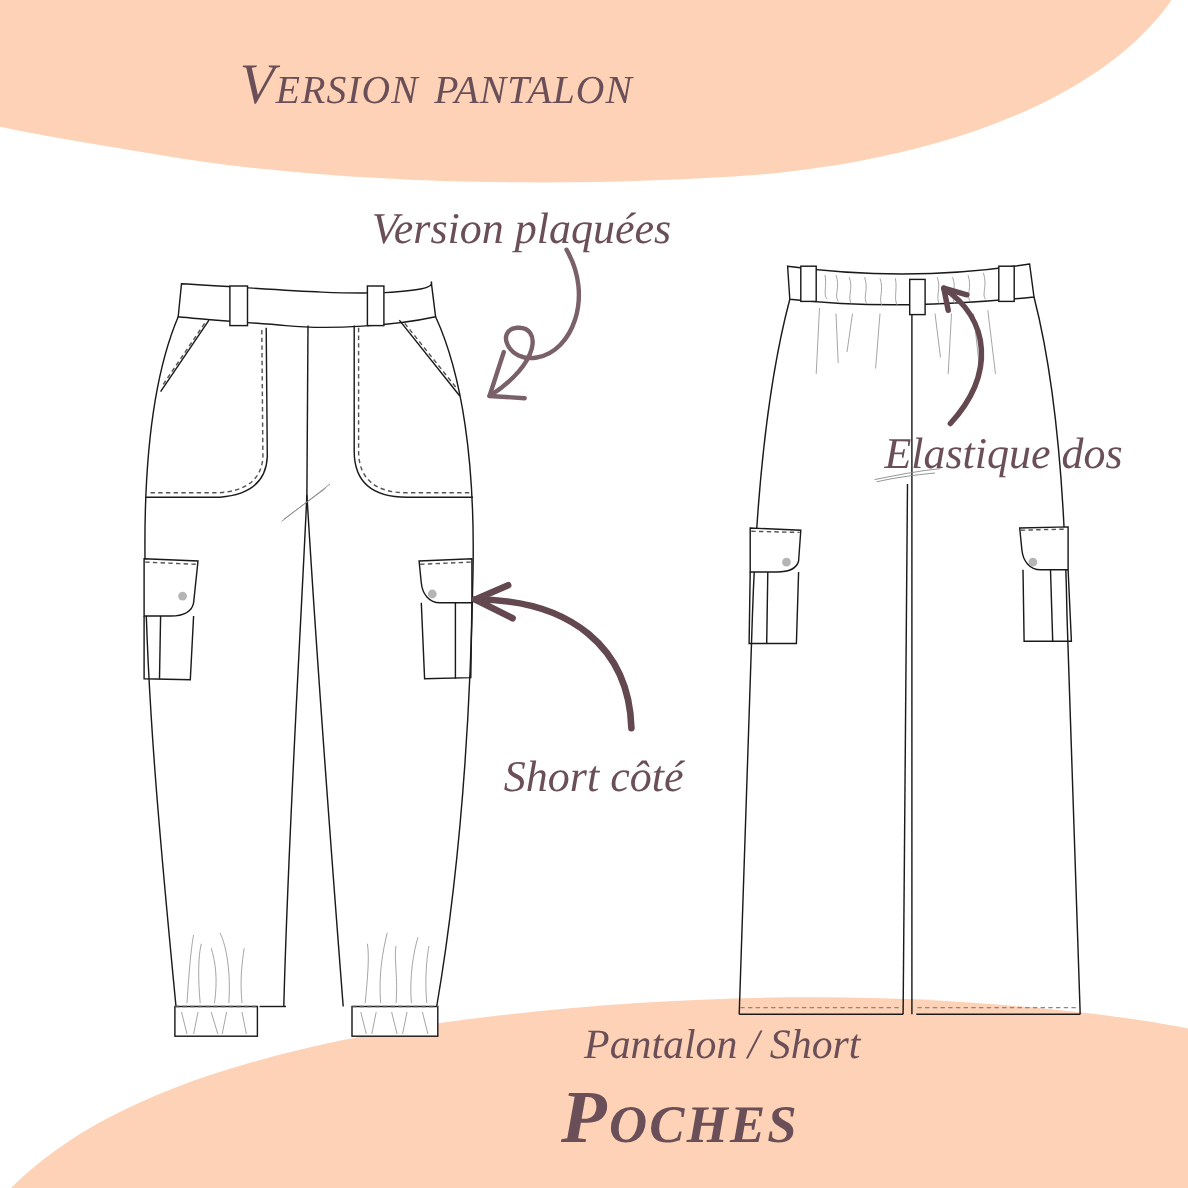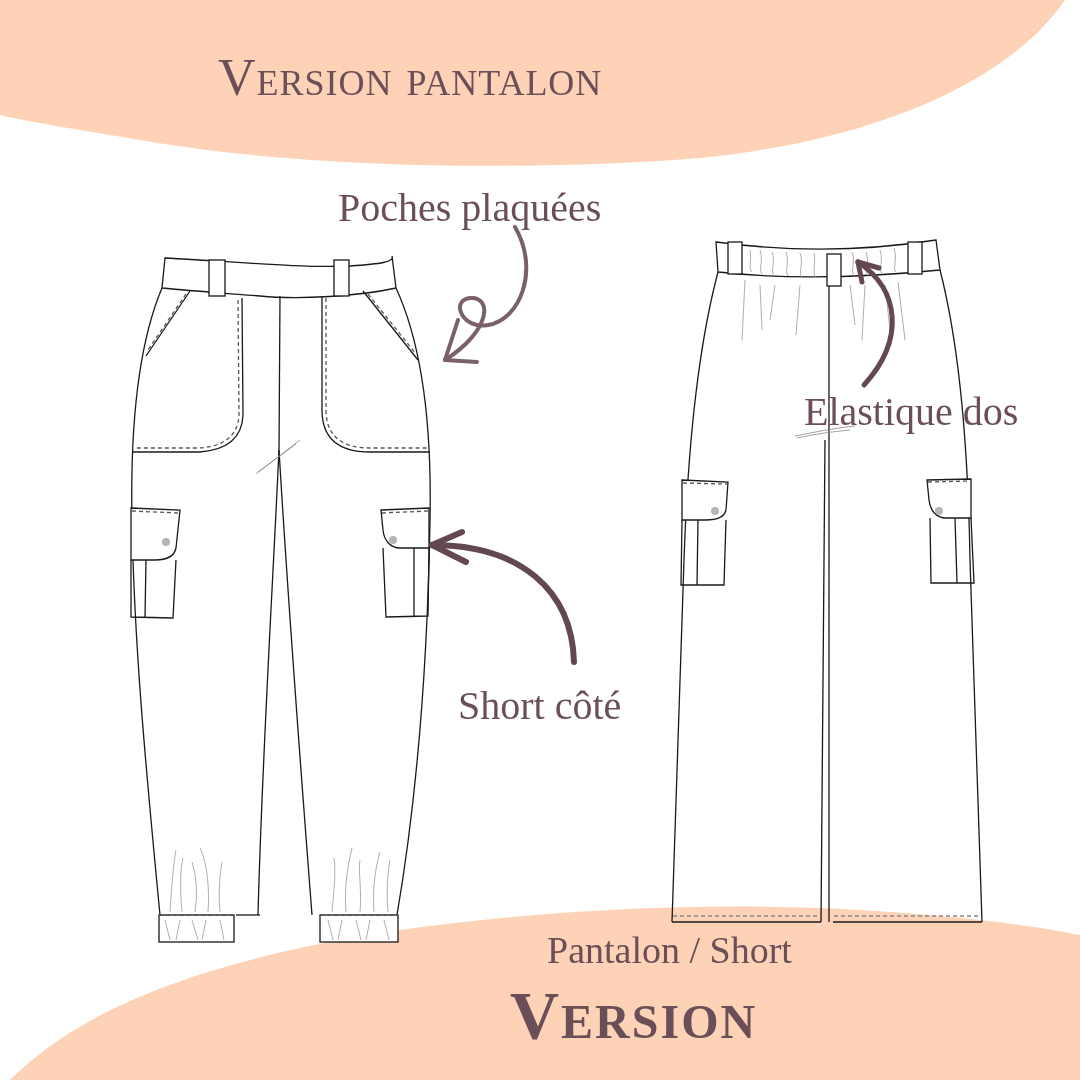--- a/index.html
+++ b/index.html
@@ -1,24 +1,24 @@
 <!DOCTYPE html>
 <html><head>
 <meta charset="utf-8">
 <style>
   html, body { margin: 0; padding: 0; }
   body { width: 1080px; height: 1080px; position: relative; overflow: hidden; background: #ffffff; font-family: "DejaVu Serif", "Liberation Serif", serif; }
   .bg { position: absolute; left: 0; top: 0; width: 1080px; height: 1080px; }
-  .label { position: absolute; color: #6b4f58; white-space: nowrap; font-family: "Liberation Serif", "DejaVu Serif", serif; }
+  .label { position: absolute; color: #6b4f58; white-space: nowrap; font-family: "Liberation Serif", "DejaVu Serif", serif; font-style: italic; }
   .title { left: 218px; top: 48px; font-size: 52px; letter-spacing: 1px; font-variant: small-caps; }
   .callout { font-size: 40px; }
   .c1 { left: 338px; top: 184px; }
   .c2 { left: 804px; top: 388px; }
   .c3 { left: 458px; top: 682px; }
-  .subtitle { left: 547px; top: 928px; font-size: 38px; }
+  .subtitle { left: 531px; top: 928px; font-size: 38px; }
   .brand { left: 510px; top: 976px; font-size: 68px; font-weight: bold; font-variant: small-caps; letter-spacing: 2px; }
   svg.draw { position: absolute; left: 0; top: 0; width: 1080px; height: 1080px; }
 </style>
 </head>
 <body>
 
 <svg class="bg" viewBox="0 0 1080 1080">
   <path d="M0,0 L1065,0 C1010,80 880,140 700,158 C520,172 300,168 140,140 C80,130 30,122 0,115 Z" fill="#fdd2b6"></path>
   <path d="M10,1080 C80,1010 200,960 400,930 C560,908 720,902 860,910 C960,916 1030,925 1080,935 L1080,1080 Z" fill="#fdd2b6"></path>
 </svg>
@@ -134,17 +134,17 @@
     <path d="M574,662 C572,590 520,545 432,545"></path>
     <path d="M432,545 L462,532 M432,545 L466,562"></path>
   </g>
   <g stroke="#634850" stroke-width="5" stroke-linecap="round" fill="none">
     <path d="M864,385 C905,340 900,290 858,262"></path>
     <path d="M858,262 L879,268 M858,262 L862,282"></path>
   </g>
 </svg>
 
 <div class="label title">Version pantalon</div>
-<div class="label callout c1">Poches plaquées</div>
+<div class="label callout c1">Version plaquées</div>
 <div class="label callout c2">Elastique dos</div>
 <div class="label callout c3">Short côté</div>
 <div class="label subtitle">Pantalon / Short</div>
-<div class="label brand">Version</div>
+<div class="label brand">Poches</div>
 
 </body></html>

